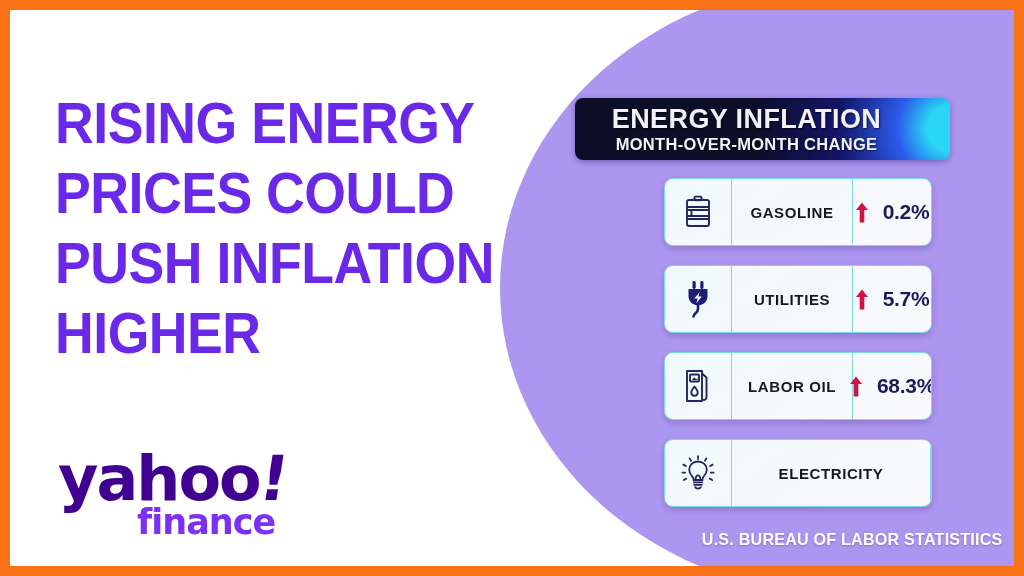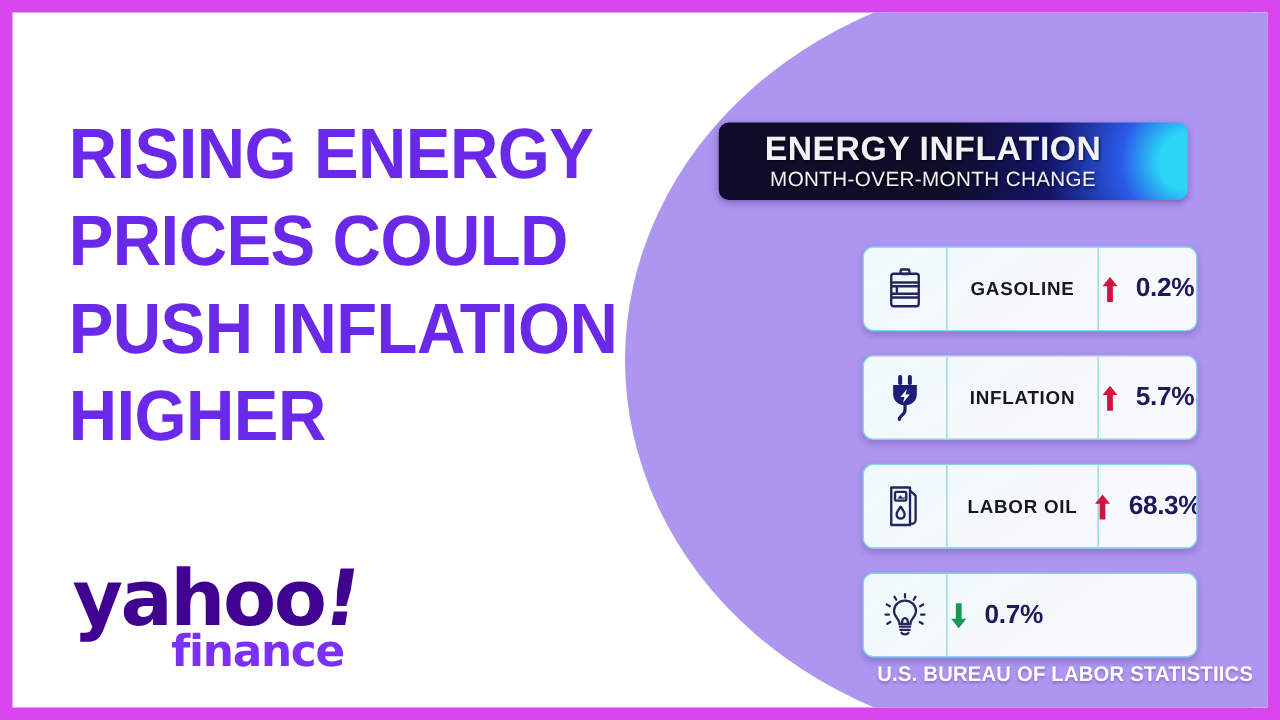--- a/index.html
+++ b/index.html
@@ -5,21 +5,21 @@
   html, body {
     margin: 0;
     padding: 0;
     background: #ffffff;
   }
   #stage {
     position: relative;
     width: 1024px;
     height: 576px;
     overflow: hidden;
-    background: #d946ef;
+    background: #f97316;
     font-family: "Liberation Sans", sans-serif;
   }
   
   #canvas {
     position: absolute;
     left: 10px;
     top: 10px;
     width: 1004px;
     height: 556px;
     background: #ffffff;
@@ -122,35 +122,34 @@
     font-family: "Liberation Sans", sans-serif;
     font-weight: bold;
     font-size: 27px;
     line-height: 28px;
     letter-spacing: 0.4px;
     text-shadow: 1px 1px 2px rgba(0,0,0,0.6);
   }
   .banner-sub {
     color: #F4F4F8;
     font-family: "Liberation Sans", sans-serif;
-    font-weight: normal;
+    font-weight: bold;
     font-size: 16.5px;
     line-height: 19px;
     letter-spacing: 0.3px;
     margin-top: 2px;
     text-shadow: 1px 1px 2px rgba(0,0,0,0.55);
   }
 
   
   .rows {
     position: absolute;
-    left: 680px;
+    left: 654px;
     top: 168px;
     width: 268px;
-    margin-top: 19px;
   }
   .row {
     position: relative;
     display: flex;
     align-items: stretch;
     height: 66px;
     margin-bottom: 19px;
     border-radius: 9px;
     background: linear-gradient(145deg, #EFFAFD 0%, #F4F8FB 45%, #FAFAFD 100%);
     border: 1.5px solid #7FD7E8;
@@ -265,21 +264,21 @@
       <div class="row">
         <div class="cell-icon">
           <svg width="30" height="38" viewBox="0 0 30 38">
             <rect x="9.5" y="1" width="3.2" height="8" rx="1.4" fill="#1D1D7A"></rect>
             <rect x="17.3" y="1" width="3.2" height="8" rx="1.4" fill="#1D1D7A"></rect>
             <path d="M5.5 9 H24.5 V16 C24.5 21.5 20.5 25.2 15 25.2 C9.5 25.2 5.5 21.5 5.5 16 Z" fill="#1D1D7A"></path>
             <path d="M16.6 12.2 L11.3 18.6 L14.6 18.6 L13.4 23.2 L18.8 16.6 L15.4 16.6 Z" fill="#FFFFFF"></path>
             <path d="M15 25.2 V29 C15 33 10.5 33.2 10.5 36.4" stroke="#1D1D7A" stroke-width="2.6" fill="none" stroke-linecap="round"></path>
           </svg>
         </div>
-        <div class="cell-label">INFLATION</div>
+        <div class="cell-label">UTILITIES</div>
         <div class="cell-value">
           <span class="arrow">
             <svg width="14" height="21" viewBox="0 0 14 21">
                 <path d="M7 0.5 L13 8 L9.3 8 L9.3 20.5 L4.7 20.5 L4.7 8 L1 8 Z" fill="#D21240"></path>
               </svg>
           </span>
           <span>5.7%</span>
         </div>
       </div>
 
@@ -316,28 +315,21 @@
             <line x1="9.6" y1="4.4" x2="11" y2="6.8"></line>
             <line x1="26.4" y1="4.4" x2="25" y2="6.8"></line>
             <line x1="3.4" y1="10.6" x2="5.9" y2="12"></line>
             <line x1="32.6" y1="10.6" x2="30.1" y2="12"></line>
             <line x1="2.4" y1="18.6" x2="5.2" y2="18.6"></line>
             <line x1="33.6" y1="18.6" x2="30.8" y2="18.6"></line>
             <line x1="3.8" y1="26" x2="6.3" y2="24.6"></line>
             <line x1="32.2" y1="26" x2="29.7" y2="24.6"></line>
           </svg>
         </div>
-        <div class="cell-value">
-          <span class="arrow">
-            <svg width="14" height="21" viewBox="0 0 14 21">
-                <path d="M7 20.5 L13 13 L9.3 13 L9.3 0.5 L4.7 0.5 L4.7 13 L1 13 Z" fill="#149A52"></path>
-              </svg>
-          </span>
-          <span>0.7%</span>
-        </div>
+        <div class="cell-label">ELECTRICITY</div>
       </div>
 
     </div>
 
     <div class="source">U.S. BUREAU OF LABOR STATISTIICS</div>
 
   </div>
 </div>
 
 </body></html>

